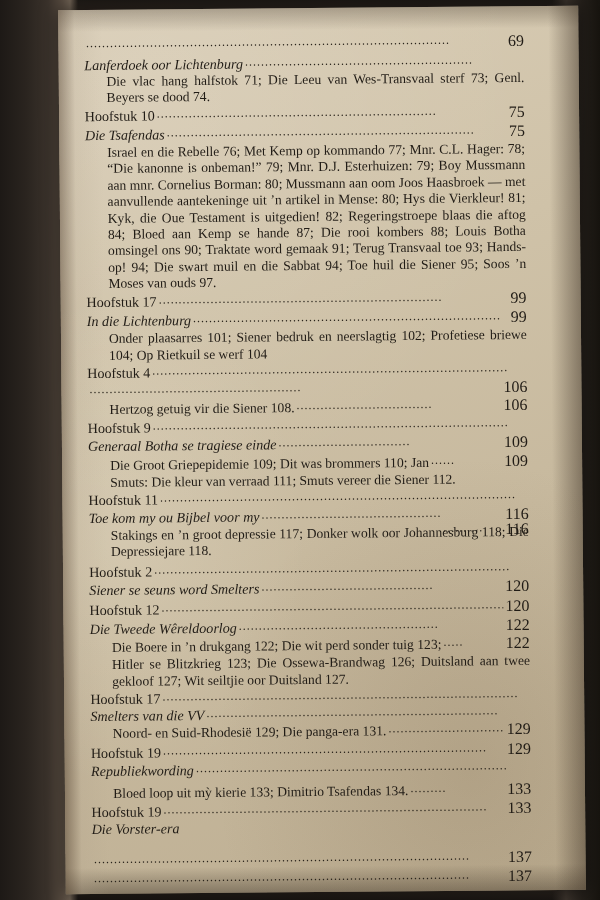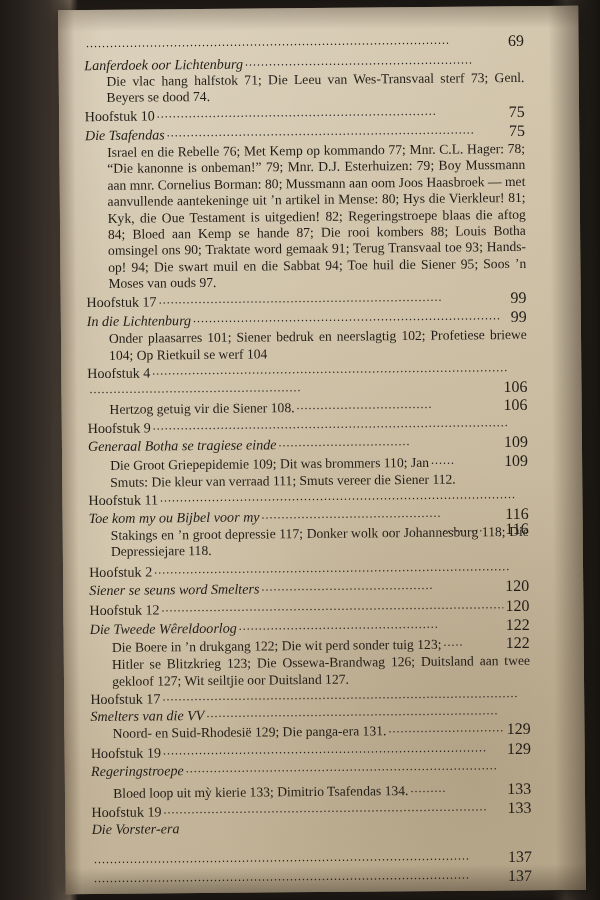--- a/index.html
+++ b/index.html
@@ -233,21 +233,21 @@
       <span class="dots">.............................</span>
       <span class="pg">129</span>
     </div>
 
     <div class="row blk">
       <span class="lbl chap">Hoofstuk 19</span>
       <span class="dots">.................................................................................</span>
       <span class="pg chap">129</span>
     </div>
     <div class="row">
-      <span class="lbl ital">Regeringstroepe</span>
+      <span class="lbl ital">Republiekwording</span>
       <span class="dots">..............................................................................</span>
       <span class="pg"></span>
     </div>
     <div class="row" style="margin-left:22px;margin-top:4px">
       <span class="lbl" style="font-size:13.6px">Bloed loop uit mỳ kierie 133; Dimitrio Tsafendas 134.</span>
       <span class="dots">.........</span>
       <span class="pg">133</span>
     </div>
 
     <div class="row">

